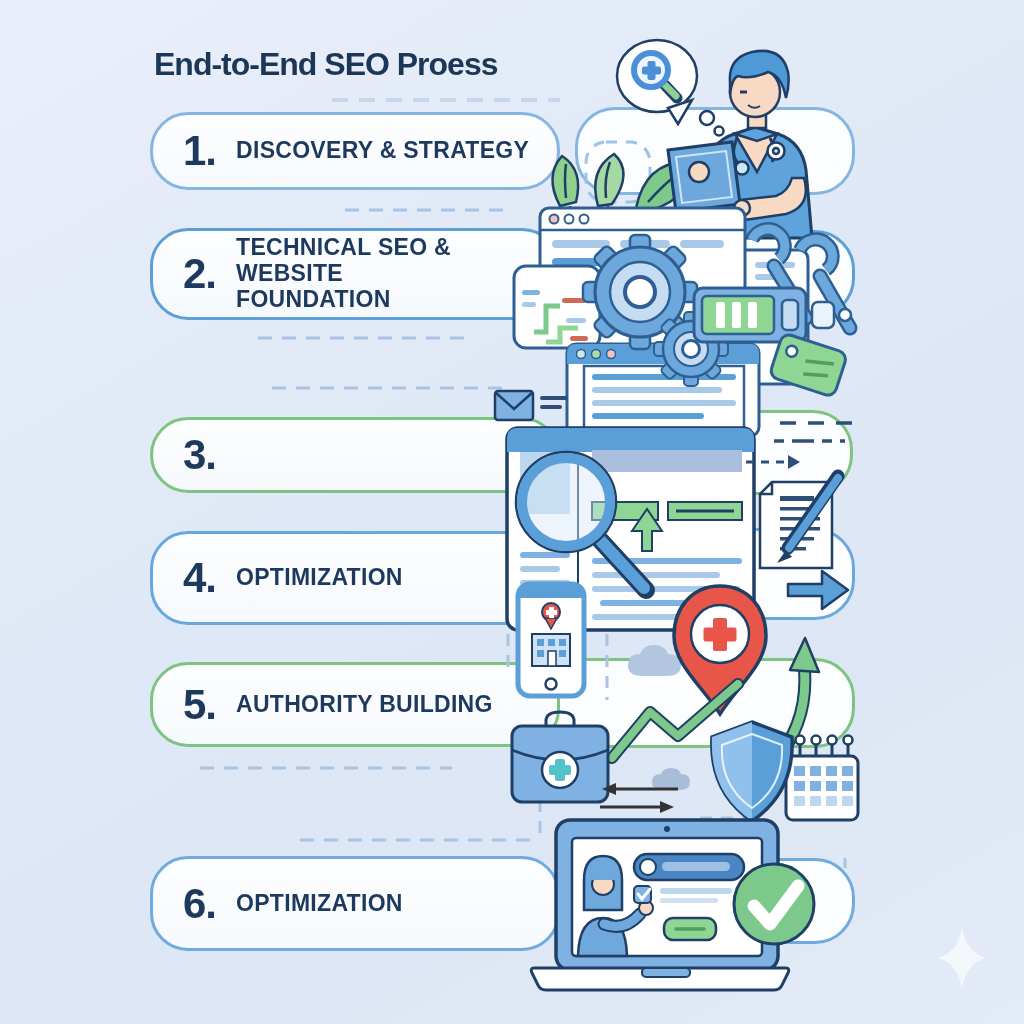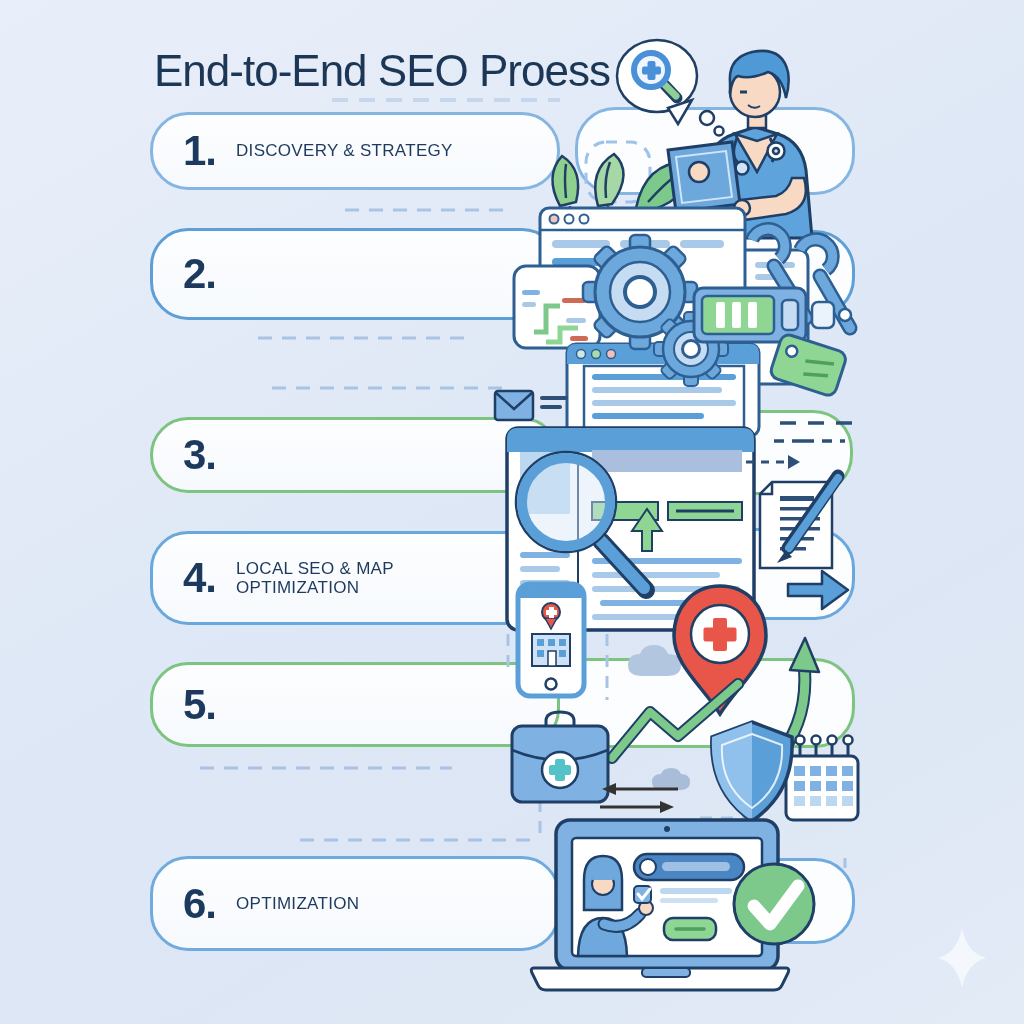--- a/index.html
+++ b/index.html
@@ -3,38 +3,38 @@
 <meta charset="utf-8">
 <style>
   html,body{margin:0;padding:0;background:#cfd9ea;}
   .canvas{
     position:relative;width:1024px;height:1024px;overflow:hidden;
     background:linear-gradient(150deg,#e9effa 0%,#dfe8f6 45%,#dde6f4 70%,#e3ebf7 100%);
     font-family:"Liberation Sans", sans-serif;
   }
   .title{
     position:absolute;left:154px;top:46px;z-index:4;
-    font-size:44px;font-weight:400;letter-spacing:-1px;color:#1c3756;
+    font-size:32px;font-weight:700;letter-spacing:-1px;color:#1c3756;
   }
   .connector{
     position:absolute;z-index:1;box-sizing:border-box;
     background:#fcfdff;border:3px solid #79aede;border-radius:40px;
   }
   .step-bar{
     position:absolute;left:150px;width:410px;z-index:2;box-sizing:border-box;
     background:linear-gradient(#fdfeff,#f6f9fd);
     border:3px solid #79aede;border-radius:38px;
     display:flex;align-items:center;
   }
   .step-num{
     font-weight:800;font-size:42px;color:#1d3a5e;margin-left:30px;
     letter-spacing:-1px;flex:0 0 auto;
   }
   .step-label{
-    margin-left:20px;font-weight:400;font-size:17px;color:#1d3a5e;
+    margin-left:20px;font-weight:700;font-size:23px;color:#1d3a5e;
     line-height:1.12;letter-spacing:.3px;
   }
   .step-label span{display:block;}
   .s1{top:112px;height:78px;}
   .s2{top:228px;height:92px;}
   .s3{top:417px;height:76px;}
   .s4{top:531px;height:94px;}
   .s5{top:662px;height:85px;}
   .s6{top:856px;height:95px;}
   .r1{left:575px;top:107px;width:280px;height:88px;}
@@ -61,33 +61,40 @@
 
   <div class="step-bar s1" style="border-color: rgb(133, 182, 226);">
     <span class="step-num">1.</span>
     <span class="step-label">
         <span>DISCOVERY &amp; STRATEGY</span>
         <span></span>
       </span>
   </div>
   <div class="step-bar s2" style="border-color: rgb(94, 159, 214);">
     <span class="step-num">2.</span>
+    <span class="step-label">
+        <span>TECHNICAL SEO &amp; WEBSITE</span>
+        <span>FOUNDATION</span>
+      </span>
   </div>
   <div class="step-bar s3" style="border-color: rgb(124, 196, 127);">
     <span class="step-num">3.</span>
   </div>
   <div class="step-bar s4" style="border-color: rgb(105, 168, 220);">
     <span class="step-num">4.</span>
     <span class="step-label">
-        <span>LOCAL SEO &amp; MAP</span>
         <span>OPTIMIZATION</span>
       </span>
   </div>
   <div class="step-bar s5" style="border-color: rgb(124, 196, 127);">
     <span class="step-num">5.</span>
+    <span class="step-label">
+        <span>AUTHORITY BUILDING</span>
+        <span></span>
+      </span>
   </div>
   <div class="step-bar s6" style="border-color: rgb(111, 171, 223);">
     <span class="step-num">6.</span>
     <span class="step-label">
         <span>OPTIMIZATION</span>
       </span>
   </div>
 
   <svg class="illus" width="1024" height="1024" viewBox="0 0 1024 1024">
 

